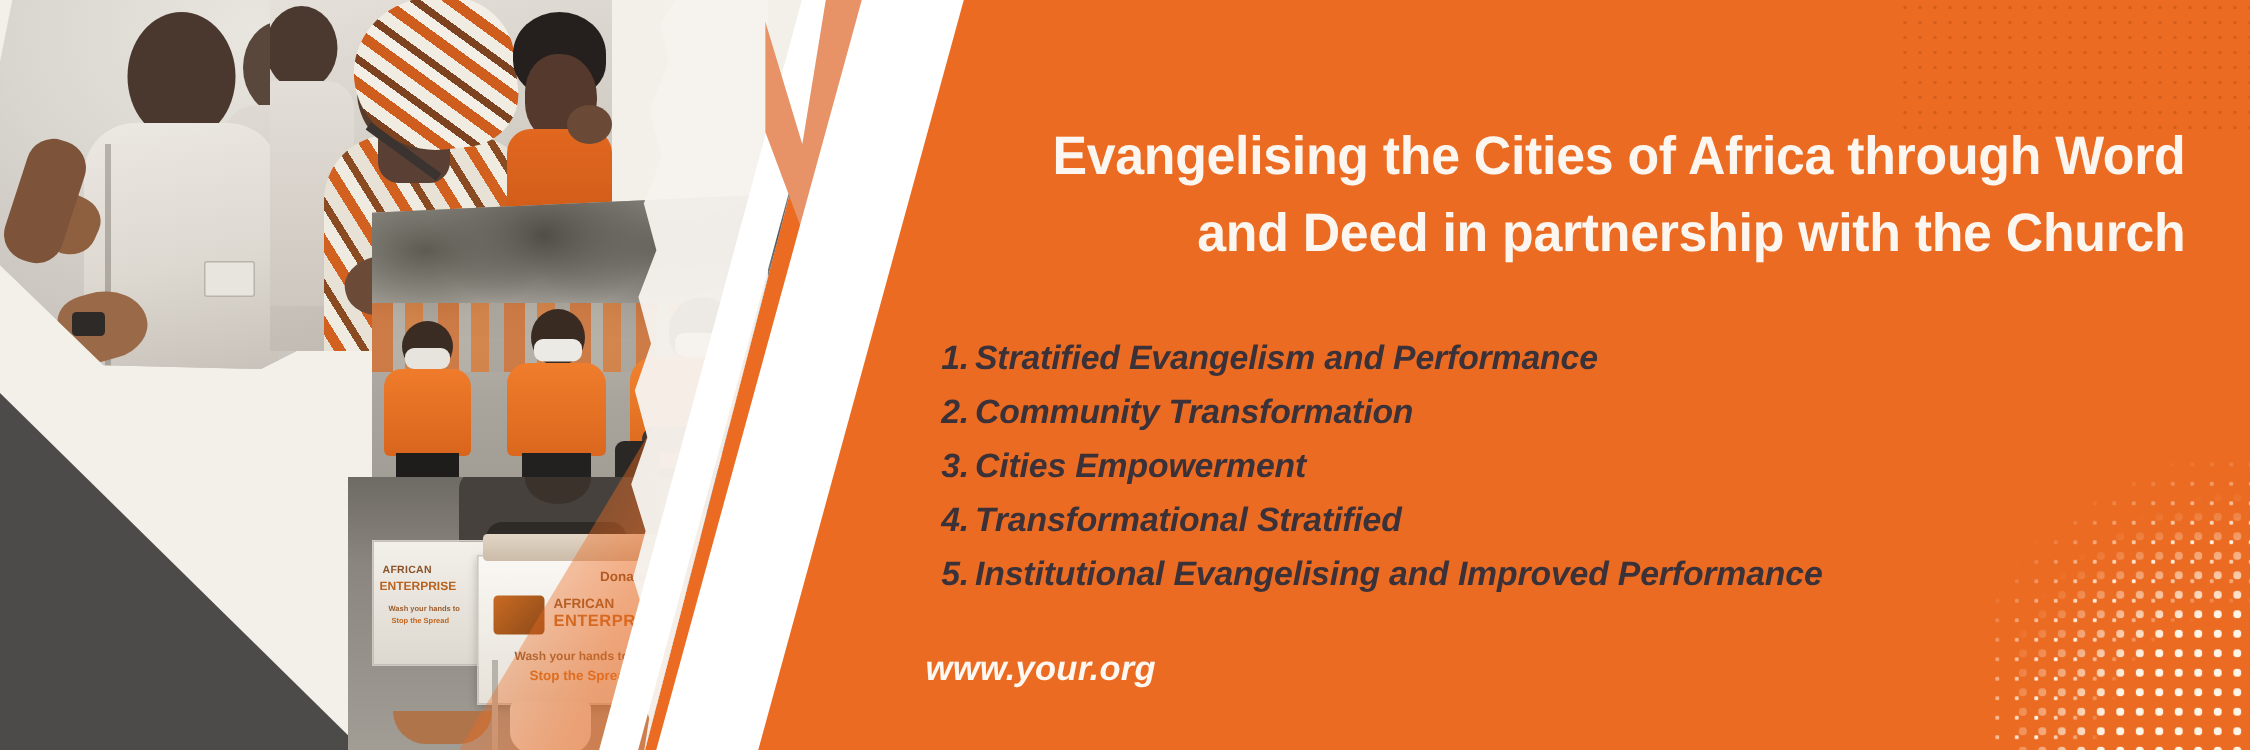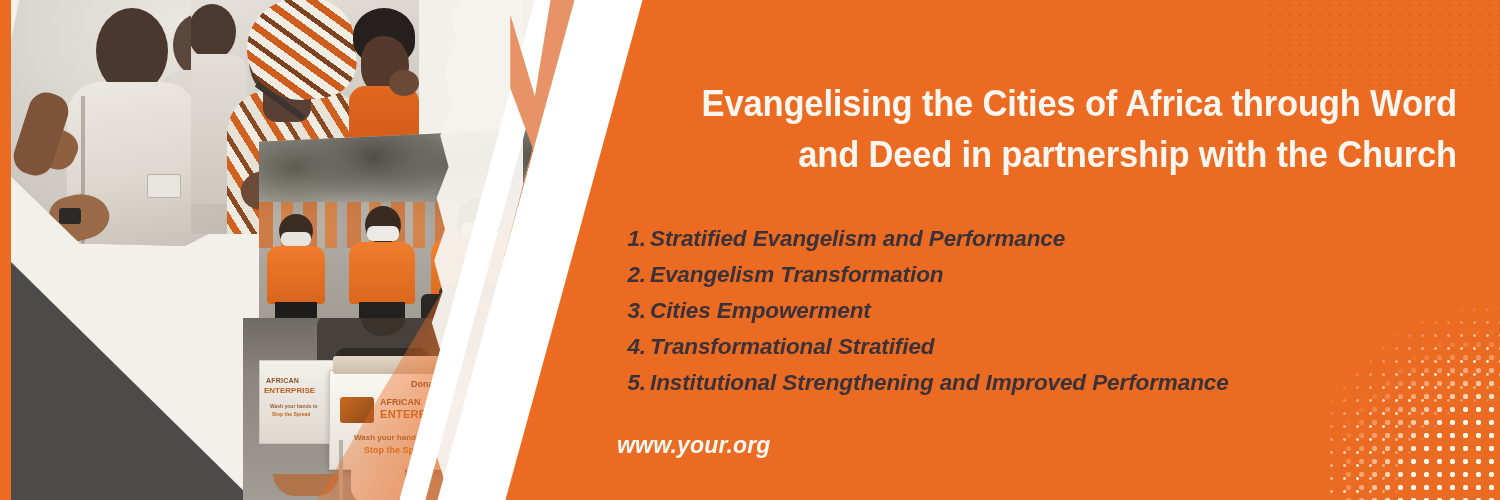--- a/index.html
+++ b/index.html
@@ -14,21 +14,21 @@
     width: 1500px;
     height: 500px;
     overflow: hidden;
     background: #ec6b22;
     font-family: "Liberation Sans", sans-serif;
   }
 
   
   .left-panel {
     position: absolute;
-    left: 11px; top: 0;
+    left: 0; top: 0;
     width: 560px; height: 500px;
     background: #f2efe9;
     overflow: hidden;
     clip-path: polygon(0 0, 560px 0, 430px 500px, 0 500px);
   }
 
   
   .cream-base {
     position: absolute;
     inset: 0;
@@ -425,32 +425,32 @@
 
     <h1 class="headline">Evangelising the Cities of Africa through Word and Deed in partnership with the Church</h1>
 
     <ul class="points">
       <li>
         <span class="num">1.</span>
         <span class="txt">Stratified Evangelism and Performance</span>
       </li>
       <li>
         <span class="num">2.</span>
-        <span class="txt">Evangelism Transformation</span>
+        <span class="txt">Community Transformation</span>
       </li>
       <li>
         <span class="num">3.</span>
         <span class="txt">Cities Empowerment</span>
       </li>
       <li>
         <span class="num">4.</span>
         <span class="txt">Transformational Stratified</span>
       </li>
       <li>
         <span class="num">5.</span>
-        <span class="txt">Institutional Strengthening and Improved Performance</span>
+        <span class="txt">Institutional Evangelising and Improved Performance</span>
       </li>
     </ul>
 
     <div class="url">www.your.org</div>
   </div>
 
 </div>
 
 </body></html>

